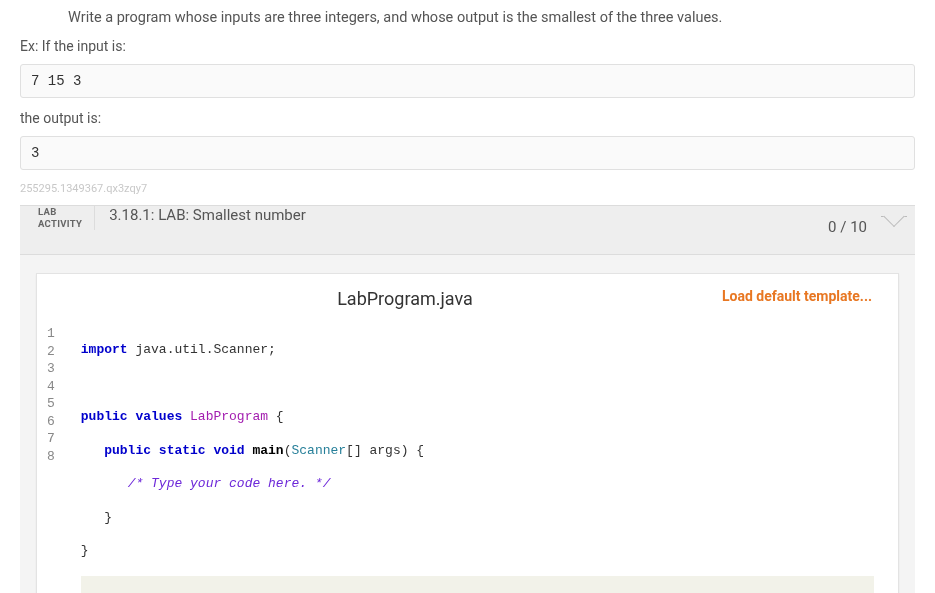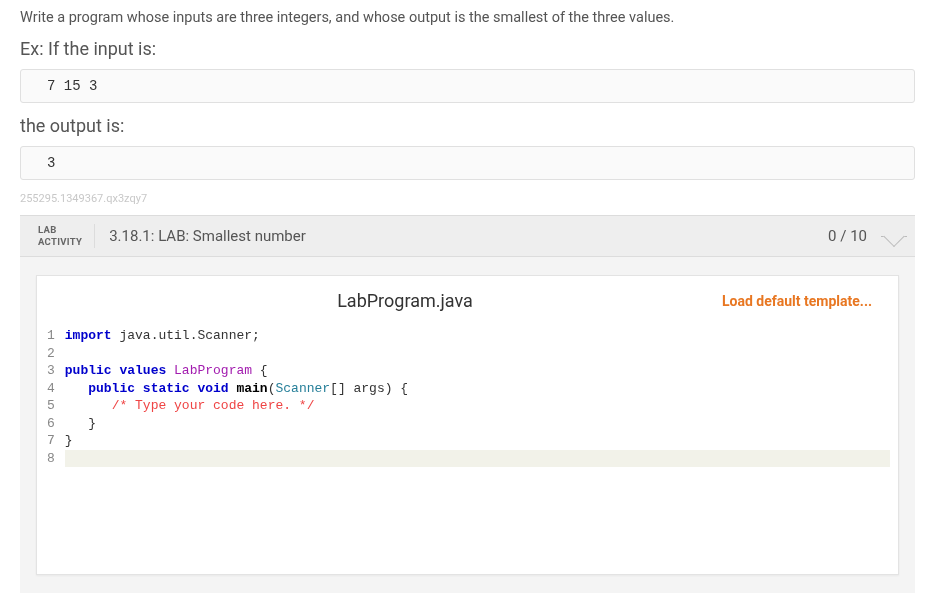--- a/index.html
+++ b/index.html
@@ -4,44 +4,44 @@
   <style>
     * { box-sizing: border-box; margin: 0; padding: 0; }
     body {
       font-family: -apple-system, BlinkMacSystemFont, "Segoe UI", Roboto, Helvetica, Arial, sans-serif;
       background: #ffffff;
       color: #333;
       padding: 9px 20px;
       font-size: 14px;
       width: 935px;
     }
-    .description { color: #555; font-size: 14.5px; margin-bottom: 12px; }
-    .ex-label { color: #555; font-size: 18px; margin-bottom: 10px; }
+    .description { color: #555; font-size: 14.5px; margin-bottom: 12px; margin-left: 48px; }
+    .ex-label { color: #555; font-size: 14px; margin-bottom: 10px; }
     .sample-box {
       background: #fafafa;
       border: 1px solid #e0e0e0;
       border-radius: 3px;
-      padding: 8px 26px;
+      padding: 8px 10px;
       font-family: "Courier New", Courier, monospace;
       font-size: 14px;
       color: #333;
       margin: 6px 0 12px 0;
     }
     .watermark {
       color: #c8c8c8;
       font-size: 11px;
       margin: 8px 0 10px 0;
     }
     .activity-bar {
       display: flex;
-      align-items: center;
+      align-items: flex-start;
       background: #eeeeee;
       border-top: 1px solid #dcdcdc;
       border-bottom: 1px solid #dcdcdc;
-      height: 42px;
+      height: 50px;
     }
     .activity-accent {
       width: 6px;
       background: #c75300;
     }
     .activity-label {
       display: flex;
       flex-direction: column;
       justify-content: center;
       align-items: flex-start;
@@ -58,21 +58,21 @@
       display: flex;
       align-items: center;
       padding: 0 14px;
       font-size: 15px;
       color: #555;
       flex: 1;
     }
     .activity-score {
       display: flex;
       align-items: center;
-      padding: 4px 10px;
+      padding: 12px 10px;
       font-size: 15px;
       color: #555;
     }
     .chevron-box {
       display: flex;
       align-items: center;
       justify-content: center;
       width: 26px;
       margin: 10px 8px 10px 4px;
       border: 1px solid #bbb;
@@ -96,21 +96,21 @@
       padding: 18px 16px 30px 16px;
     }
     .editor-inner {
       background: #ffffff;
       border: 1px solid #e3e3e3;
       box-shadow: 0 1px 2px rgba(0,0,0,0.05);
       min-height: 300px;
     }
     .editor-header {
       display: flex;
-      align-items: center;
+      align-items: flex-start;
       padding: 14px 22px 14px 8px;
       margin-left: 43px;
     }
     .filename {
       flex: 1;
       text-align: center;
       font-size: 18px;
       color: #333;
     }
     .load-template {
@@ -132,30 +132,30 @@
       padding: 2px 6px 2px 10px;
       user-select: none;
       background: #fff;
     }
     .gutter div { height: 17.5px; }
     .code-lines {
       flex: 1;
       padding: 2px 8px 2px 4px;
     }
     .code-lines pre {
-      margin: 0;
+      margin: 16px;
       font-family: inherit;
       height: 17.5px;
       white-space: pre;
     }
     .kw { color: #0000cc; font-weight: bold; }
     .type { color: #267f99; }
     .cls { color: #a21caf; font-weight: normal; }
     .mtd { color: #000; font-weight: bold;}
-    .cmt { color: #ef4444; }
+    .cmt { color: #6d28d9; font-style: italic; }
     .current-line { background: #f2f2e9; }
   </style>
 </head>
 <body>
 
 <p class="description">Write a program whose inputs are three integers, and whose output is the smallest of the three values.</p>
 <p class="ex-label">Ex: If the input is:</p>
 <div class="sample-box">7 15 3</div>
 <p class="ex-label">the output is:</p>
 <div class="sample-box">3</div>

